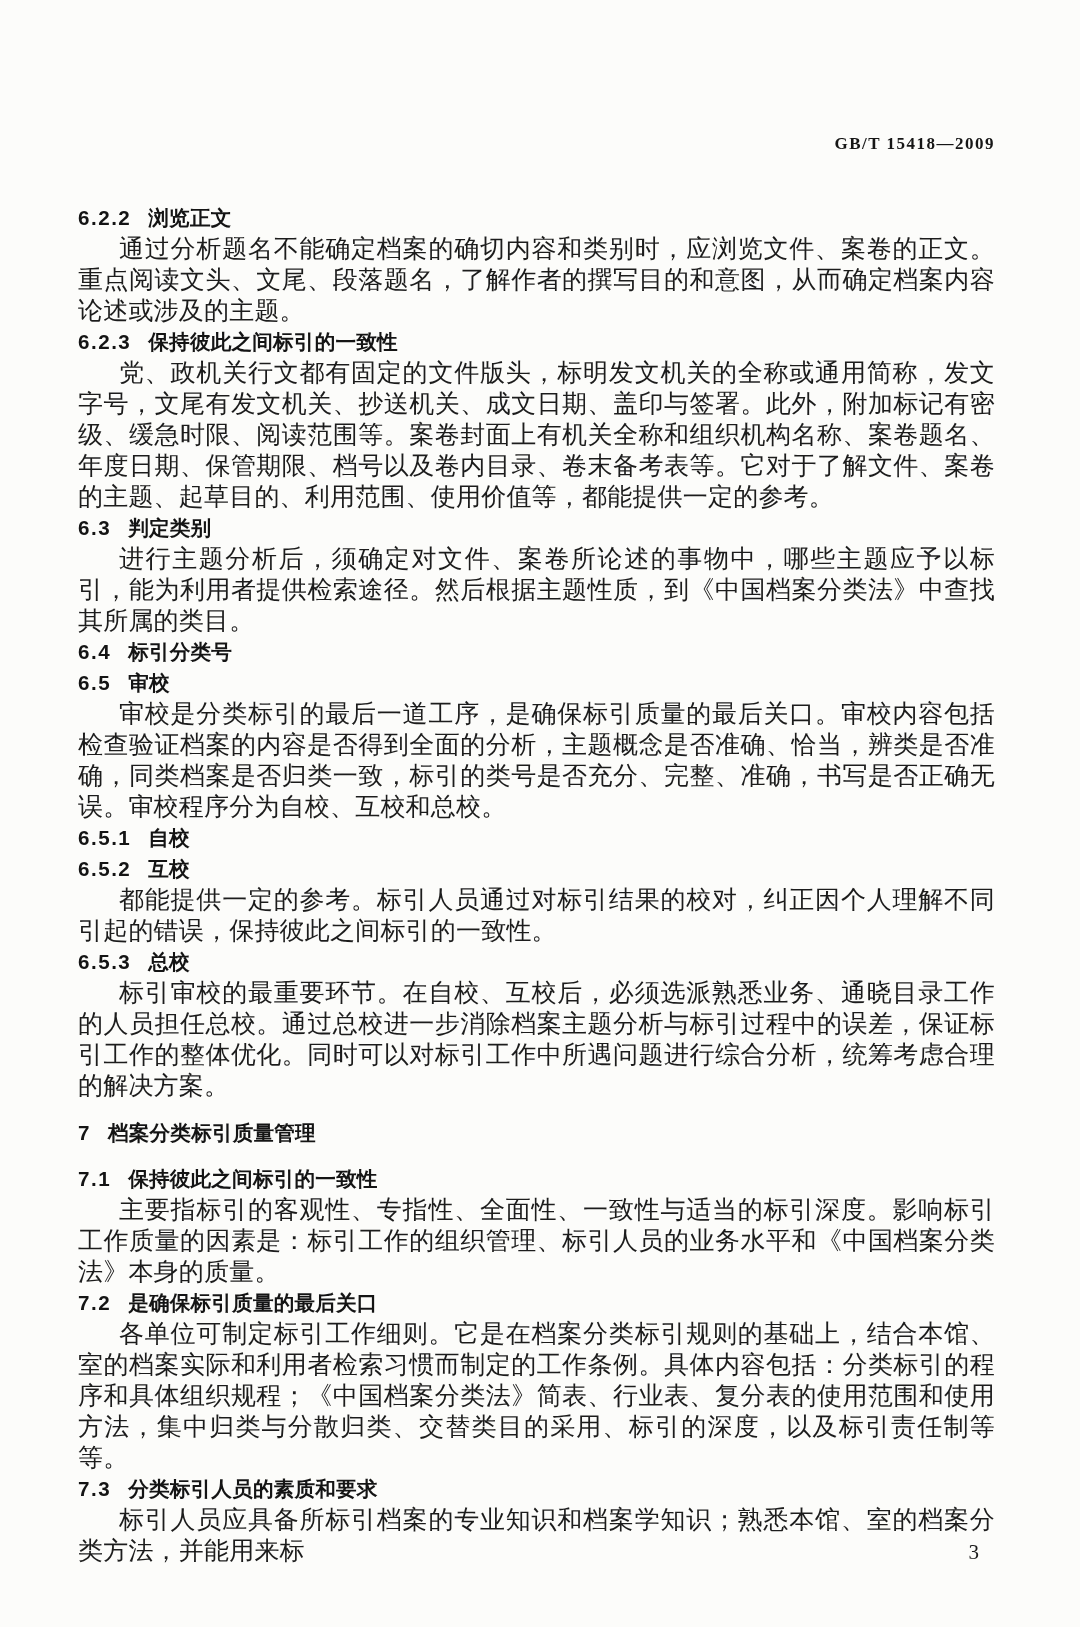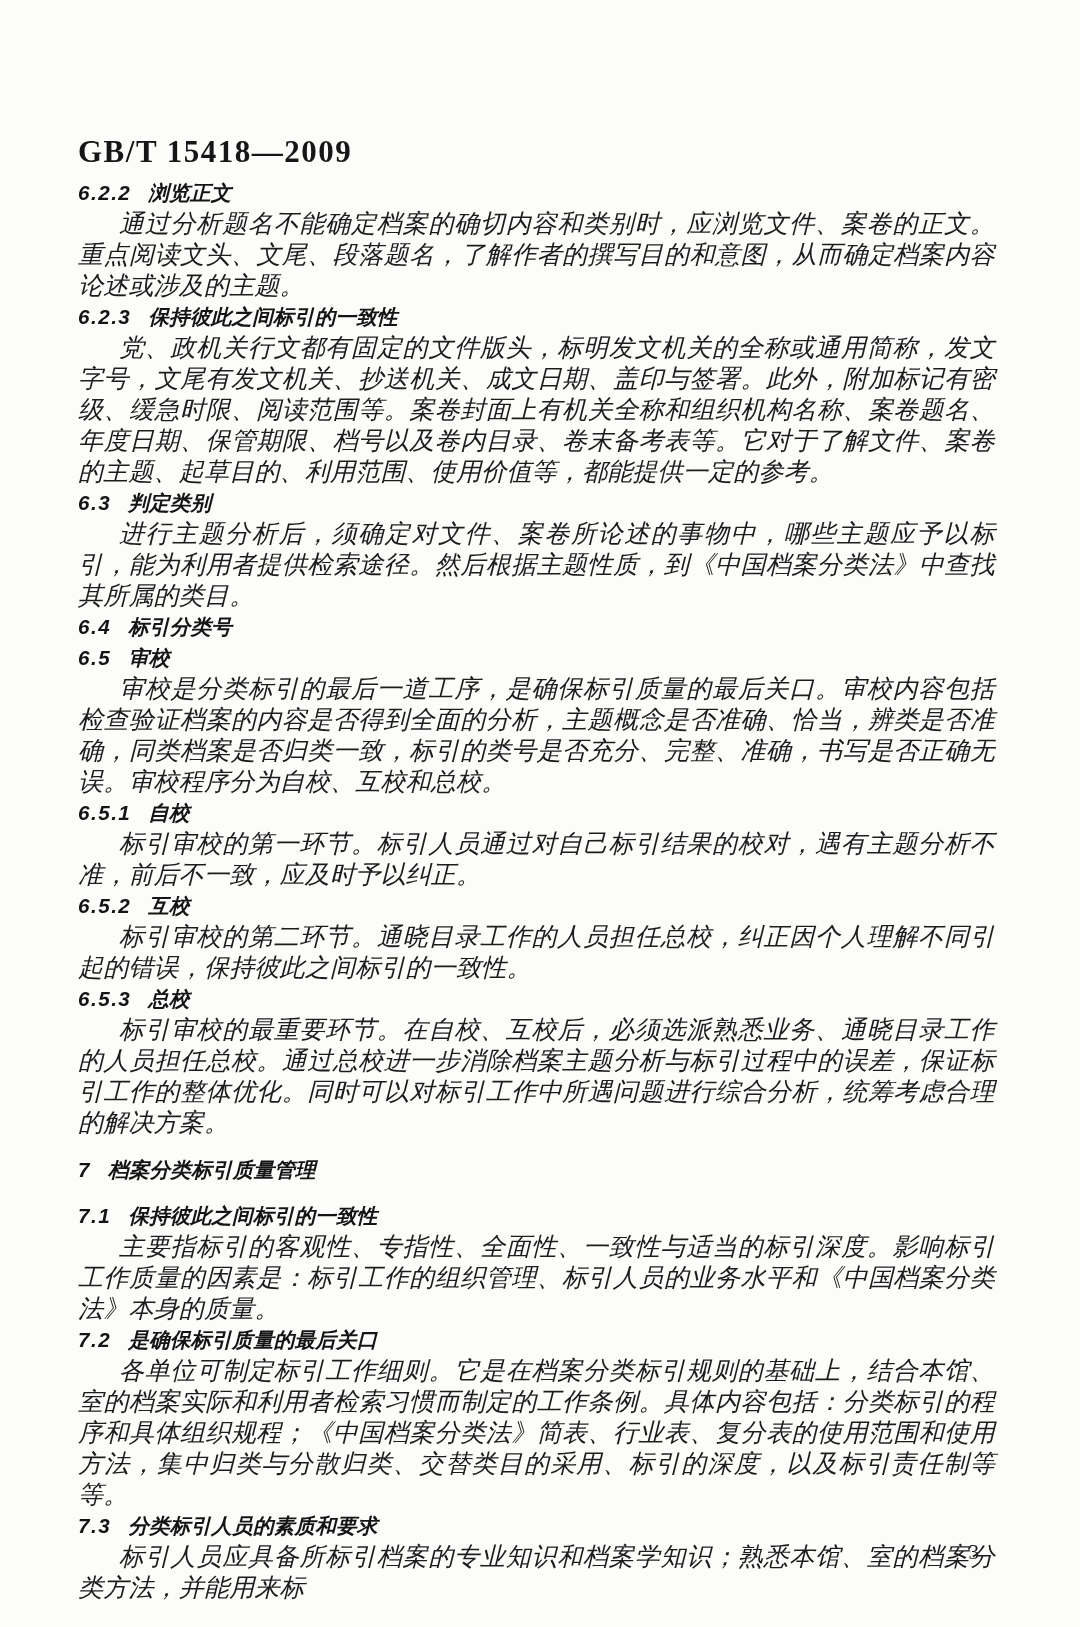--- a/index.html
+++ b/index.html
@@ -15,33 +15,32 @@
     margin:0 auto;
     background:#fcfcfa;
     color:#1a1a1a;
     overflow:hidden;
   }
   .std-header{
     position:absolute;
     top:134px;
     left:78px;
     width:917px;
-    text-align:left;
+    text-align:right;
     font-family:"Liberation Serif", serif;
     font-weight:bold;
-    font-size:31px;
+    font-size:17px;
     letter-spacing:1.5px;
     color:#161616;
   }
   .doc{
     position:absolute;
-    top:177px;
+    top:202px;
     left:78px;
     width:917px;
-    font-style:italic;
   }
   .para{
     margin:0;
     font-size:25px;
     line-height:31px;
     text-align:justify;
     text-justify:inter-ideograph;
     text-indent:41px;
     color:#1c1c1c;
     letter-spacing:0.2px;
@@ -86,23 +85,22 @@
       <div class="h"><span class="num">6.2.2</span><span class="ttl">浏览正文</span></div>
       <p class="para">通过分析题名不能确定档案的确切内容和类别时，应浏览文件、案卷的正文。重点阅读文头、文尾、段落题名，了解作者的撰写目的和意图，从而确定档案内容论述或涉及的主题。</p>
       <div class="h"><span class="num">6.2.3</span><span class="ttl">保持彼此之间标引的一致性</span></div>
       <p class="para">党、政机关行文都有固定的文件版头，标明发文机关的全称或通用简称，发文字号，文尾有发文机关、抄送机关、成文日期、盖印与签署。此外，附加标记有密级、缓急时限、阅读范围等。案卷封面上有机关全称和组织机构名称、案卷题名、年度日期、保管期限、档号以及卷内目录、卷末备考表等。它对于了解文件、案卷的主题、起草目的、利用范围、使用价值等，都能提供一定的参考。</p>
       <div class="h"><span class="num">6.3</span><span class="ttl">判定类别</span></div>
       <p class="para">进行主题分析后，须确定对文件、案卷所论述的事物中，哪些主题应予以标引，能为利用者提供检索途径。然后根据主题性质，到《中国档案分类法》中查找其所属的类目。</p>
       <div class="h"><span class="num">6.4</span><span class="ttl">标引分类号</span></div>
       <div class="h"><span class="num">6.5</span><span class="ttl">审校</span></div>
       <p class="para">审校是分类标引的最后一道工序，是确保标引质量的最后关口。审校内容包括检查验证档案的内容是否得到全面的分析，主题概念是否准确、恰当，辨类是否准确，同类档案是否归类一致，标引的类号是否充分、完整、准确，书写是否正确无误。审校程序分为自校、互校和总校。</p>
       <div class="h"><span class="num">6.5.1</span><span class="ttl">自校</span></div>
-      <p class="para">标引审校的第一环节。标引人员通过对自己标引结果的校对，遇有主题分析不准，前后不一致，应及时予以纠正。</p>
       <div class="h"><span class="num">6.5.2</span><span class="ttl">互校</span></div>
-      <p class="para">标引审校的第二环节。通晓目录工作的人员担任总校，纠正因个人理解不同引起的错误，保持彼此之间标引的一致性。</p>
+      <p class="para">都能提供一定的参考。标引人员通过对标引结果的校对，纠正因个人理解不同引起的错误，保持彼此之间标引的一致性。</p>
       <div class="h"><span class="num">6.5.3</span><span class="ttl">总校</span></div>
       <p class="para">标引审校的最重要环节。在自校、互校后，必须选派熟悉业务、通晓目录工作的人员担任总校。通过总校进一步消除档案主题分析与标引过程中的误差，保证标引工作的整体优化。同时可以对标引工作中所遇问题进行综合分析，统筹考虑合理的解决方案。</p>
       <div class="h chapter"><span class="num">7</span><span class="ttl">档案分类标引质量管理</span></div>
       <div class="h"><span class="num">7.1</span><span class="ttl">保持彼此之间标引的一致性</span></div>
       <p class="para">主要指标引的客观性、专指性、全面性、一致性与适当的标引深度。影响标引工作质量的因素是：标引工作的组织管理、标引人员的业务水平和《中国档案分类法》本身的质量。</p>
       <div class="h"><span class="num">7.2</span><span class="ttl">是确保标引质量的最后关口</span></div>
       <p class="para">各单位可制定标引工作细则。它是在档案分类标引规则的基础上，结合本馆、室的档案实际和利用者检索习惯而制定的工作条例。具体内容包括：分类标引的程序和具体组织规程；《中国档案分类法》简表、行业表、复分表的使用范围和使用方法，集中归类与分散归类、交替类目的采用、标引的深度，以及标引责任制等等。</p>
       <div class="h"><span class="num">7.3</span><span class="ttl">分类标引人员的素质和要求</span></div>
       <p class="para">标引人员应具备所标引档案的专业知识和档案学知识；熟悉本馆、室的档案分类方法，并能用来标</p>
     </main>

